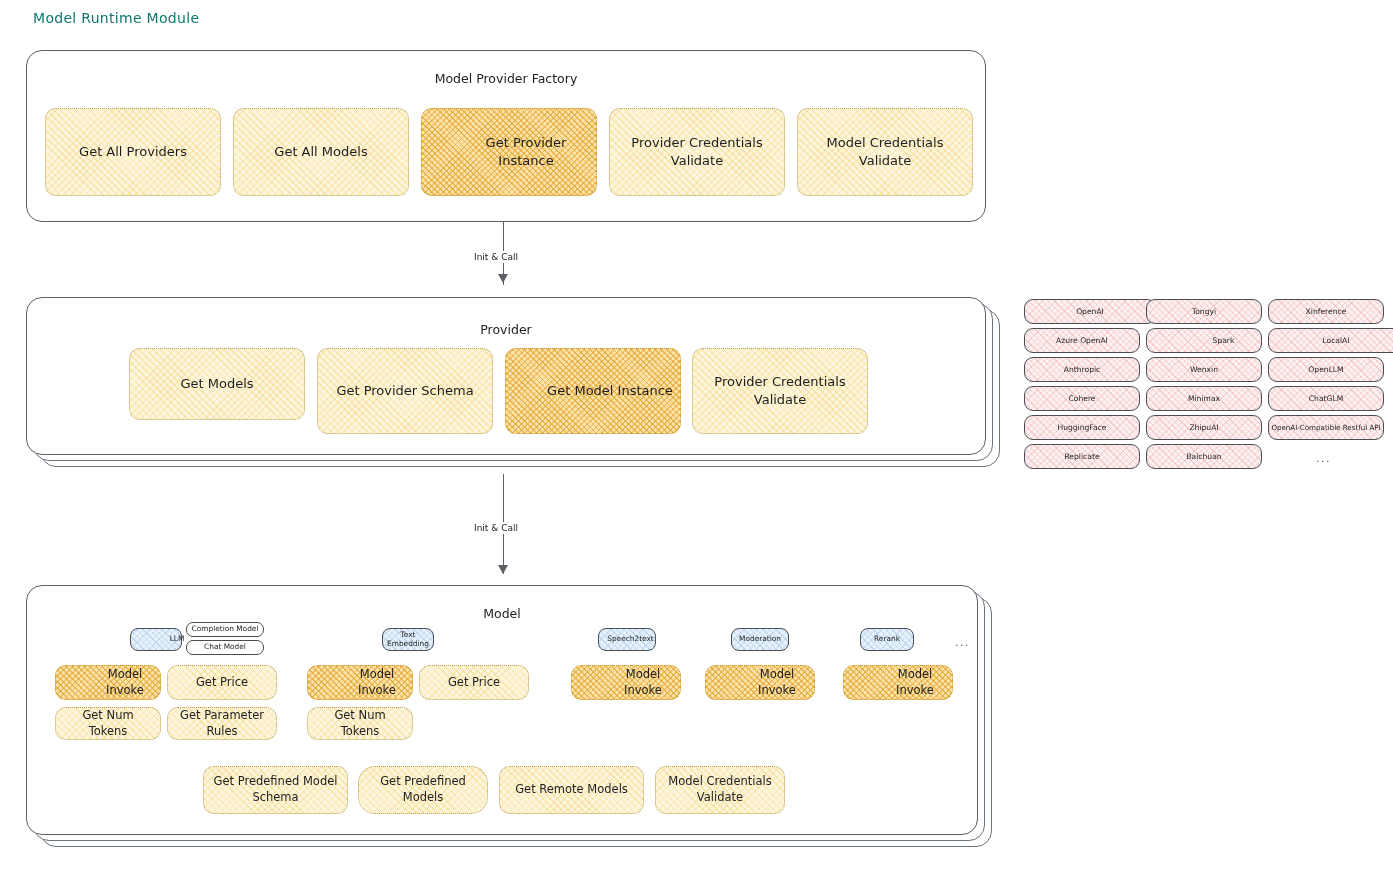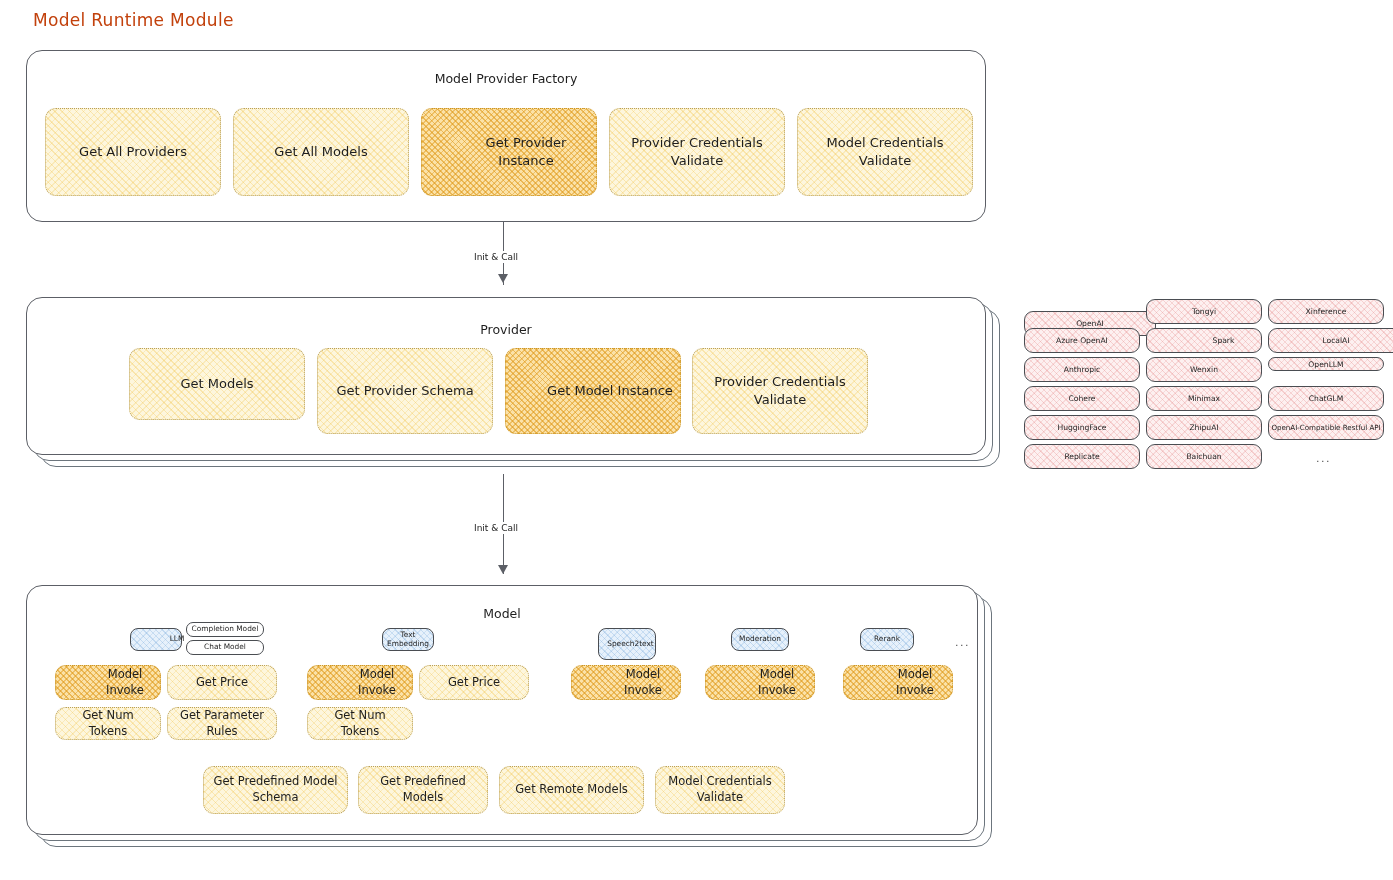--- a/index.html
+++ b/index.html
@@ -14,23 +14,23 @@
     position: relative;
     overflow: hidden;
     font-family: "DejaVu Sans", sans-serif;
     color: #1e1e1e;
   }
 
   .page-title {
     position: absolute;
     left: 33px;
     top: 10px;
-    font-size: 17px;
+    font-size: 14px;
     letter-spacing: .3px;
-    color: #c2410c;
+    color: #0f766e;
     white-space: nowrap;
   }
 
   
   .container {
     position: absolute;
     box-sizing: border-box;
     border: 1.2px solid #5c5f66;
     border-radius: 16px;
     background: #ffffff;
@@ -179,37 +179,37 @@
   <div class="container-title" style="top:24px;">Provider</div>
 
   <div class="chip lg" style="left:102px; top:50px; width:176px; height:72px;">Get Models</div>
   <div class="chip lg" style="left:290px; top:50px; width:176px; height:86px;">Get Provider Schema</div>
   <div class="chip lg hl" style="left:478px; top:50px; width:176px; height:86px;">Get Model Instance</div>
   <div class="chip lg" style="left:665px; top:50px; width:176px; height:86px;">Provider Credentials Validate</div>
 </div>
 
 <div style="position:absolute; left:1024px; top:299px; width:360px; height:175px; z-index:3;">
 
-  <div class="pill" style="left:0px;   top:12px;   width:132px; height:25px;">OpenAI</div>
+  <div class="pill" style="left:0px;   top:0px;   width:132px; height:25px;">OpenAI</div>
   <div class="pill" style="left:0px;   top:29px;  width:116px; height:25px;">Azure OpenAI</div>
   <div class="pill" style="left:0px;   top:58px;  width:116px; height:25px;">Anthropic</div>
   <div class="pill" style="left:0px;   top:87px;  width:116px; height:25px;">Cohere</div>
   <div class="pill" style="left:0px;   top:116px; width:116px; height:25px;">HuggingFace</div>
   <div class="pill" style="left:0px;   top:145px; width:116px; height:25px;">Replicate</div>
 
   <div class="pill" style="left:122px; top:0px;   width:116px; height:25px;">Tongyi</div>
   <div class="pill" style="left:122px; top:29px;  width:116px; height:25px;padding-left:39px;">Spark</div>
   <div class="pill" style="left:122px; top:58px;  width:116px; height:25px;">Wenxin</div>
   <div class="pill" style="left:122px; top:87px;  width:116px; height:25px;">Minimax</div>
   <div class="pill" style="left:122px; top:116px; width:116px; height:25px;">ZhipuAI</div>
   <div class="pill" style="left:122px; top:145px; width:116px; height:25px;">Baichuan</div>
 
   <div class="pill" style="left:244px; top:0px;   width:116px; height:25px;">Xinference</div>
   <div class="pill" style="left:244px; top:29px;  width:136px; height:25px;">LocalAI</div>
-  <div class="pill" style="left:244px; top:58px;  width:116px; height:14px;">OpenLLM</div>
+  <div class="pill" style="left:244px; top:58px;  width:116px; height:25px;">OpenLLM</div>
   <div class="pill" style="left:244px; top:87px;  width:116px; height:25px;">ChatGLM</div>
   <div class="pill" style="left:244px; top:116px; width:116px; height:25px; font-size:7.1px;">OpenAI-Compatible Restful API</div>
   <div class="ellipsis-txt" style="left:292px; top:153px;">...</div>
 </div>
 
 <div class="arrow-line" style="left:503px; top:474px; height:100px;"></div>
 <div class="arrow-head" style="left:498px; top:565px;"></div>
 <div class="arrow-label" style="left:470px; top:522px;">Init &amp; Call</div>
 
 <div class="stack-layer" style="left:40px; top:597px; width:952px; height:250px;"></div>
@@ -225,28 +225,28 @@
   <div class="chip" style="left:140px; top:79px; width:110px; height:35px;">Get Price</div>
   <div class="chip" style="left:28px; top:121px; width:106px; height:33px;">Get Num Tokens</div>
   <div class="chip" style="left:140px; top:121px; width:110px; height:33px;">Get Parameter Rules</div>
 
   <div class="badge" style="left:355px; top:42px; width:52px; height:23px;">Text Embedding</div>
 
   <div class="chip hl" style="left:280px; top:79px; width:106px; height:35px;">Model Invoke</div>
   <div class="chip" style="left:392px; top:79px; width:110px; height:35px;">Get Price</div>
   <div class="chip" style="left:280px; top:121px; width:106px; height:33px;">Get Num Tokens</div>
 
-  <div class="badge" style="left:571px; top:42px; width:58px; height:32px;padding-left:7px;">Speech2text</div>
+  <div class="badge" style="left:571px; top:42px; width:58px; height:23px;padding-left:7px;">Speech2text</div>
   <div class="chip hl" style="left:544px; top:79px; width:110px; height:35px;">Model Invoke</div>
 
   <div class="badge" style="left:704px; top:42px; width:58px; height:23px;">Moderation</div>
   <div class="chip hl" style="left:678px; top:79px; width:110px; height:35px;">Model Invoke</div>
 
   <div class="badge" style="left:833px; top:42px; width:54px; height:23px;">Rerank</div>
   <div class="chip hl" style="left:816px; top:79px; width:110px; height:35px;">Model Invoke</div>
 
   <div class="ellipsis-txt" style="left:928px; top:50px;">...</div>
 
   <div class="chip" style="left:176px; top:180px; width:145px; height:48px;">Get Predefined Model Schema</div>
-  <div class="chip" style="left:331px; top:180px; width:130px; height:48px;">Get Predefined Models</div>
+  <div class="chip" style="left:331px; top:180px; width:130px; height:48px;border-radius:17px;">Get Predefined Models</div>
   <div class="chip" style="left:472px; top:180px; width:145px; height:48px;">Get Remote Models</div>
   <div class="chip" style="left:628px; top:180px; width:130px; height:48px;">Model Credentials Validate</div>
 </div>
 
 </body></html>

